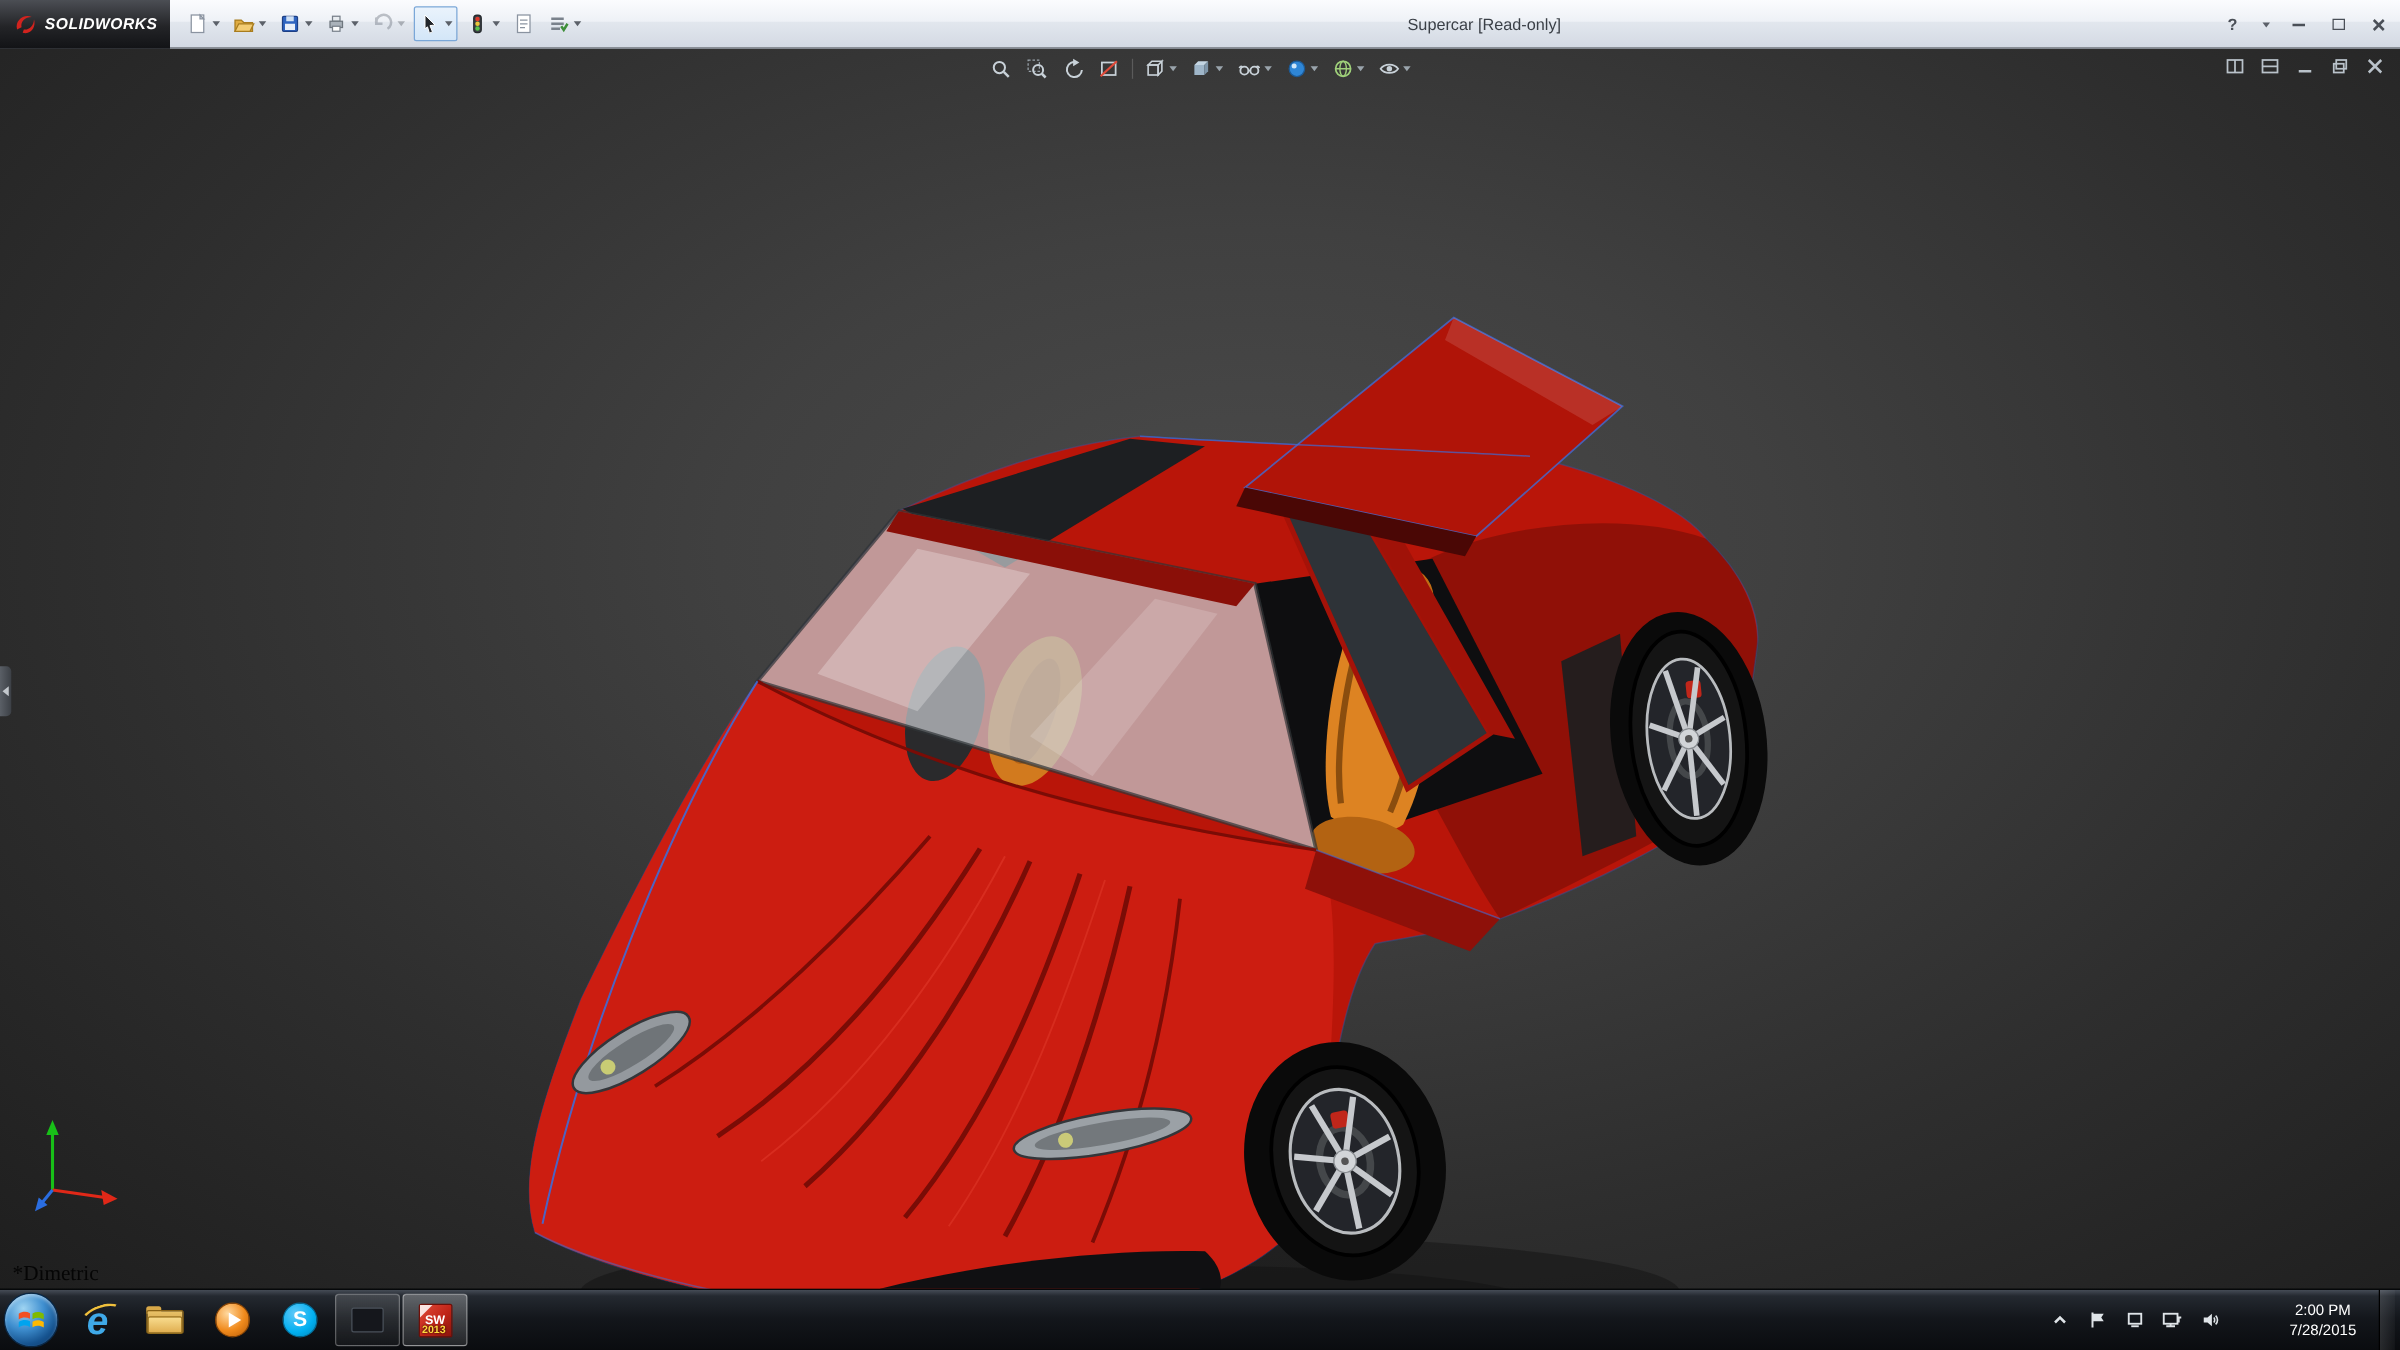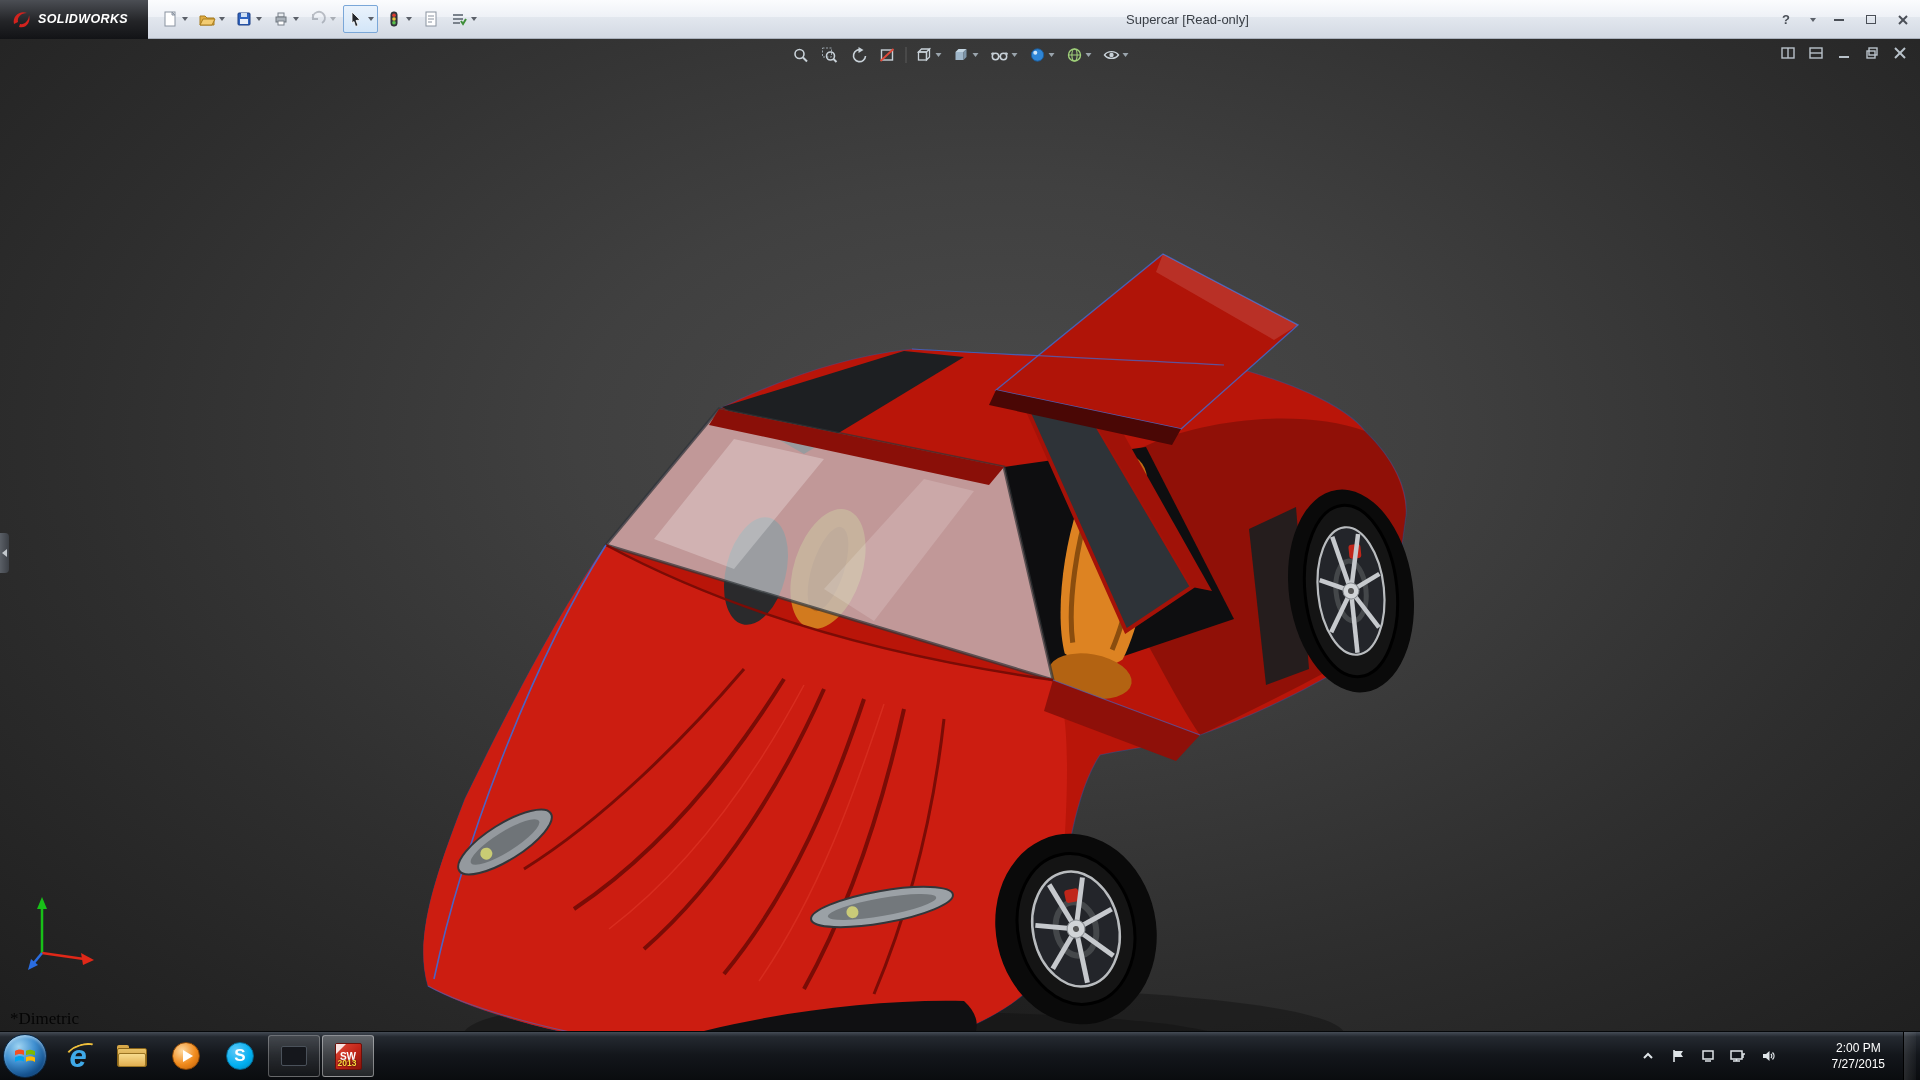--- a/index.html
+++ b/index.html
@@ -3,21 +3,21 @@
 <meta charset="utf-8">
 <style>
   * { margin:0; padding:0; box-sizing:border-box; }
   html,body { width:1920px; height:1080px; overflow:hidden; background:#000;
               font-family:"Liberation Sans","DejaVu Sans",sans-serif; }
 
   
   .titlebar{ position:absolute; top:0; left:0; width:1920px; height:39px;
     background:linear-gradient(180deg,#fbfcfe 0%,#eef1f6 45%,#e2e7ee 46%,#d3d9e3 100%);
     border-bottom:1px solid #aab1bc; display:flex; align-items:center; z-index:30;}
-  .sw-logo{ height:39px; width:148px; display:flex; align-items:center; gap:6px;
+  .sw-logo{ height:39px; width:136px; display:flex; align-items:center; gap:6px;
     background:linear-gradient(180deg,#4b4e54 0%,#232427 55%,#121316 100%);
     padding:0 10px; flex:0 0 auto;}
   .sw-logo .brand{ color:#fff; font-size:12.5px; font-weight:bold; letter-spacing:.4px; font-style:italic;}
   .tb-tools{ display:flex; align-items:center; gap:4px; margin-left:10px;}
   .tb-btn{ display:flex; align-items:center; gap:2px; padding:2px 3px; border-radius:2px; height:28px;}
   .tb-btn.active{ border:1px solid #7aa7d8; background:linear-gradient(#eaf3fc,#d3e6f8);}
   .tb-btn.disabled{ opacity:.42;}
   .chev{ width:0; height:0; border-left:3.5px solid transparent; border-right:3.5px solid transparent;
          border-top:4px solid #5b6069; margin-left:1px;}
   .doc-title{ position:absolute; left:1105px; top:0; height:39px; display:flex; align-items:center;
@@ -530,17 +530,17 @@
       </svg>
     </div>
     <div class="tray-icon">
       <svg width="16" height="16">
         <path d="M3 6 H6 L9.5 3 V13 L6 10 H3 Z" fill="#dfe4e8"></path>
         <path d="M11 6 C12 7 12 9 11 10 M12.5 4.5 C14.5 6.5 14.5 9.5 12.5 11.5" stroke="#dfe4e8" stroke-width="1.3" fill="none"></path>
       </svg>
     </div>
     <div class="clock">
       <div>2:00 PM</div>
-      <div>7/27/2015</div>
+      <div>7/28/2015</div>
     </div>
     <div class="show-desktop"></div>
   </div>
 </div>
 
 </body></html>

